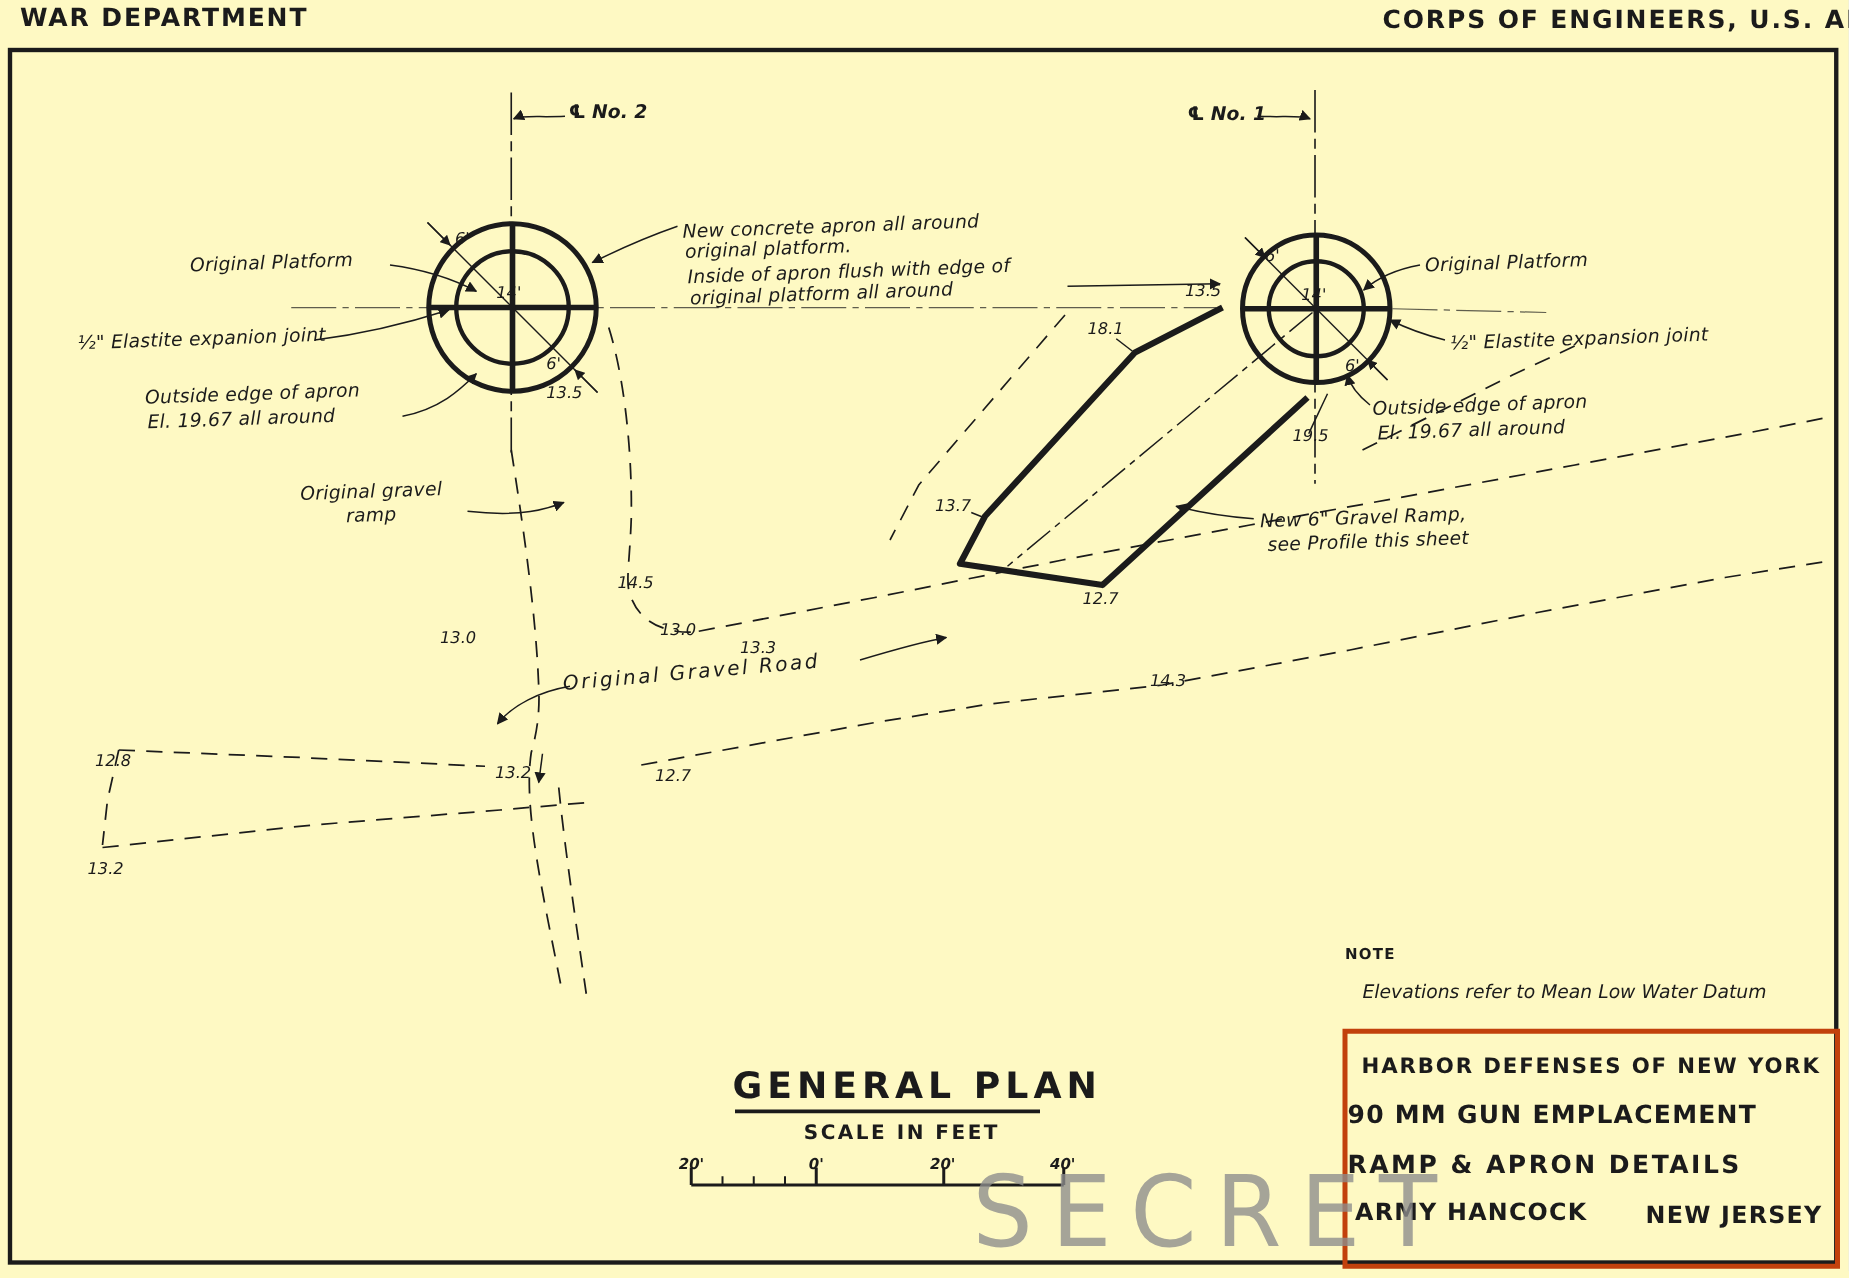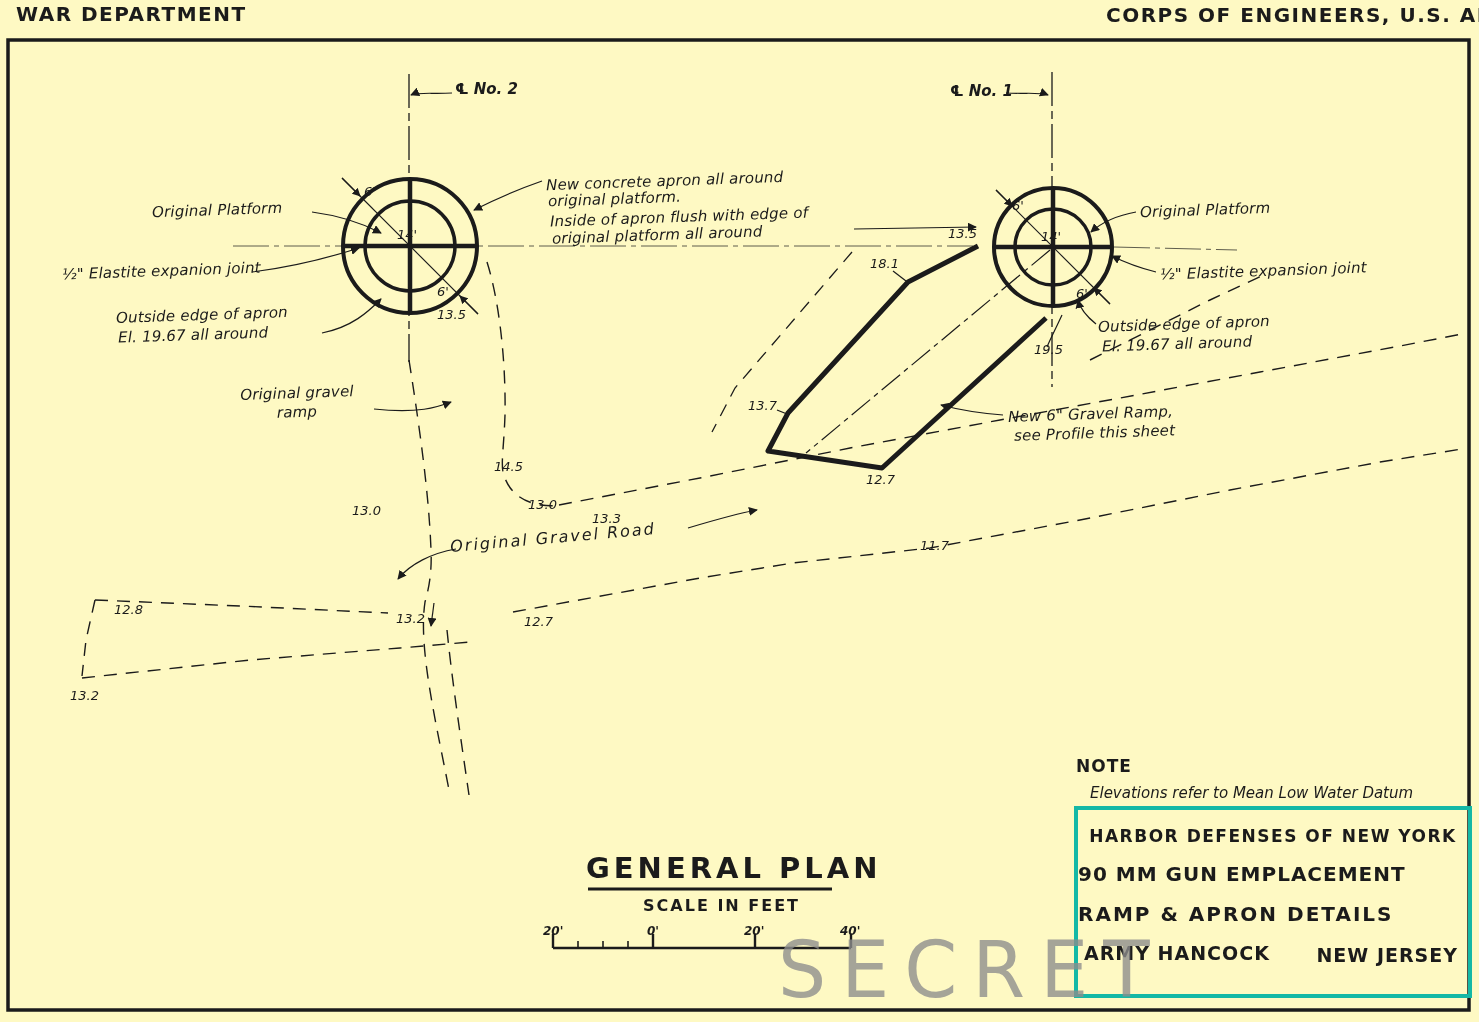--- a/index.html
+++ b/index.html
@@ -9,24 +9,24 @@
   .abs{position:absolute;white-space:nowrap;z-index:2;}
   .hdr{font-weight:bold;font-size:20px;letter-spacing:1.5px;}
   .ann{font-style:italic;font-size:15px;letter-spacing:.2px;line-height:1.25;}
   .cl{font-style:italic;font-size:15px;font-weight:bold;}
   .elev{font-style:italic;font-size:13px;}
   .dim{font-style:italic;font-size:13px;}
   .ctr{text-align:center;}
   .plan-title{font-weight:bold;font-size:29px;letter-spacing:4px;}
   .scale-label{font-weight:bold;font-size:16px;letter-spacing:2px;}
   .tick{font-weight:bold;font-style:italic;font-size:12px;}
-  .note-h{font-weight:bold;font-size:17px;letter-spacing:1px;}
+  .note-h{font-weight:bold;font-size:12px;letter-spacing:1px;}
   .note-b{font-style:italic;font-size:15px;}
-  .tblock{position:absolute;left:1074px;top:806px;width:390px;height:184px;
-          border:4px solid #14b8a6;z-index:2;}
+  .tblock{position:absolute;left:1074px;top:823px;width:390px;height:184px;
+          border:4px solid #c2410c;z-index:2;}
   .tb1{position:absolute;left:0;top:16px;width:100%;text-align:center;
        font-weight:bold;font-size:17px;letter-spacing:1.5px;}
   .tb2{position:absolute;left:0;top:52px;width:100%;text-align:left;
        font-weight:bold;font-size:20px;letter-spacing:1px;}
   .tb3{position:absolute;left:0;top:92px;width:100%;
        font-weight:bold;font-size:20px;letter-spacing:2px;}
   .tb4{position:absolute;left:6px;top:132px;font-weight:bold;font-size:19px;letter-spacing:1px;}
   .tb5{position:absolute;right:10px;top:134px;font-weight:bold;font-size:19px;letter-spacing:1px;}
   .stamp{position:absolute;left:778px;top:925px;z-index:5;font-size:76px;
          color:#8d8d8d;opacity:.78;letter-spacing:15px;transform:scaleY(1.04);}
@@ -157,25 +157,25 @@
   <span class="abs ann r1" style="left:1014px;top:424px;">see Profile this sheet</span>
 
   <span class="abs elev" style="left:870px;top:256px;">18.1</span>
   <span class="abs elev" style="left:748px;top:398px;">13.7</span>
   <span class="abs elev" style="left:866px;top:472px;">12.7</span>
 
   <span class="abs elev" style="left:494px;top:459px;">14.5</span>
   <span class="abs elev" style="left:352px;top:503px;">13.0</span>
   <span class="abs elev" style="left:528px;top:497px;">13.0</span>
   <span class="abs elev" style="left:592px;top:511px;">13.3</span>
-  <span class="abs elev" style="left:76px;top:602px;margin-left:38px;">12.8</span>
+  <span class="abs elev" style="left:76px;top:602px;">12.8</span>
   <span class="abs elev" style="left:70px;top:688px;">13.2</span>
   <span class="abs elev" style="left:396px;top:611px;">13.2</span>
   <span class="abs elev" style="left:524px;top:614px;">12.7</span>
-  <span class="abs elev" style="left:920px;top:538px;">11.7</span>
+  <span class="abs elev" style="left:920px;top:538px;">14.3</span>
 
   <span class="abs ann r3" style="left:450px;top:528px;font-size:16px;letter-spacing:2px;">Original Gravel Road</span>
 
   <span class="abs plan-title ctr" style="left:586px;top:851px;width:250px;">GENERAL PLAN</span>
   <span class="abs scale-label ctr" style="left:620px;top:896px;width:180px;text-align:right;">SCALE IN FEET</span>
   <span class="abs tick" style="left:543px;top:924px;">20'</span>
   <span class="abs tick" style="left:647px;top:924px;">0'</span>
   <span class="abs tick" style="left:744px;top:924px;">20'</span>
   <span class="abs tick" style="left:840px;top:924px;">40'</span>
 

